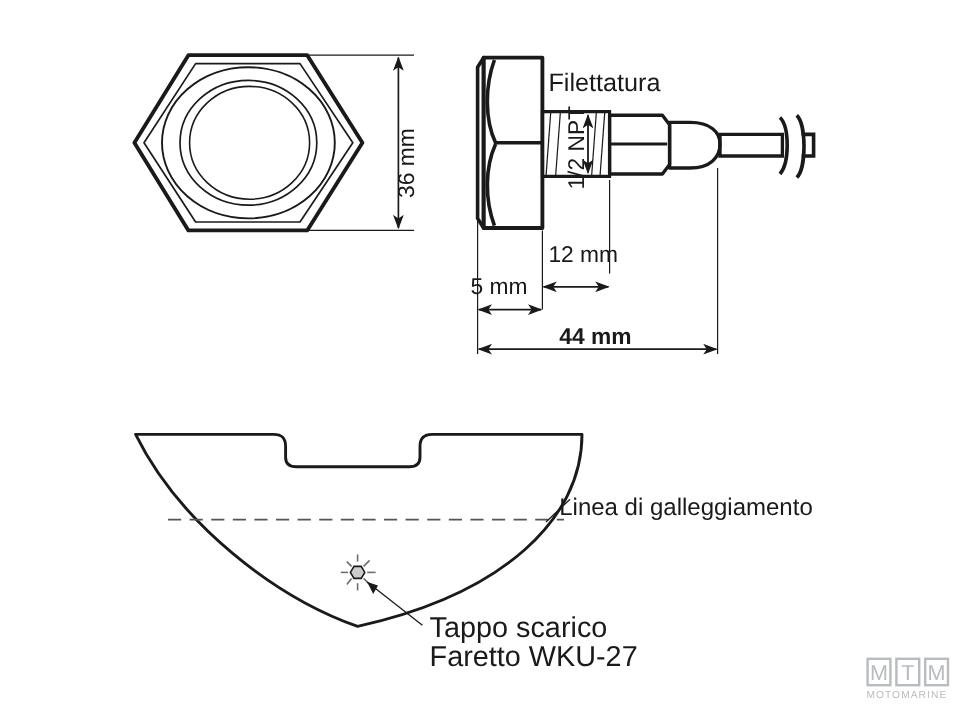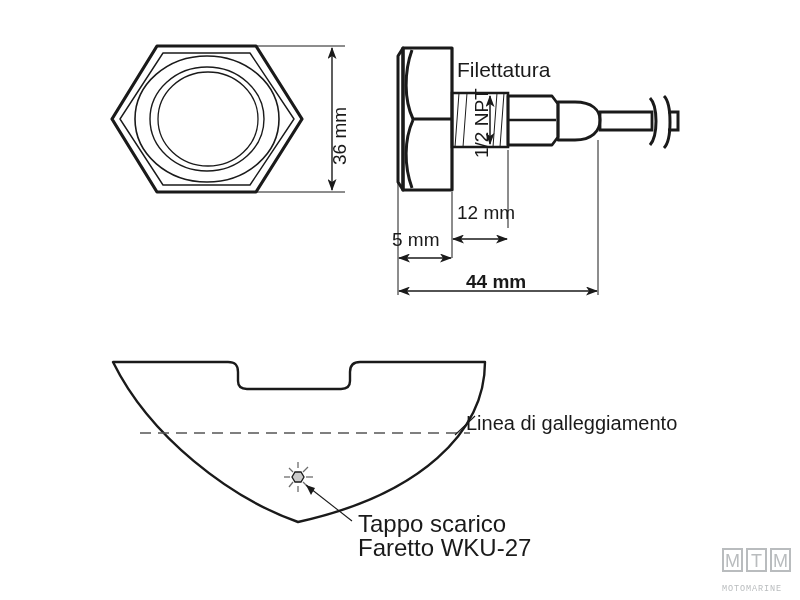--- a/index.html
+++ b/index.html
@@ -61,23 +61,23 @@
     border: 2px solid #b9bcbe;
     color: #b9bcbe;
     font-family: "Liberation Sans", sans-serif;
     font-size: 18px;
     line-height: 22px;
     text-align: center;
     font-weight: 400;
     box-sizing: border-box;
   }
   .wm-sub {
-    margin-top: 12px;
+    margin-top: 2px;
     color: #b9bcbe;
-    font-family: Liberation Mono, monospace;
+    font-family: Liberation Sans, sans-serif;
     font-size: 8.5px;
     letter-spacing: 0.9px;
     text-align: left;
   }
 </style>
 </head>
 <body>
 
 <div id="canvas-root">
 

